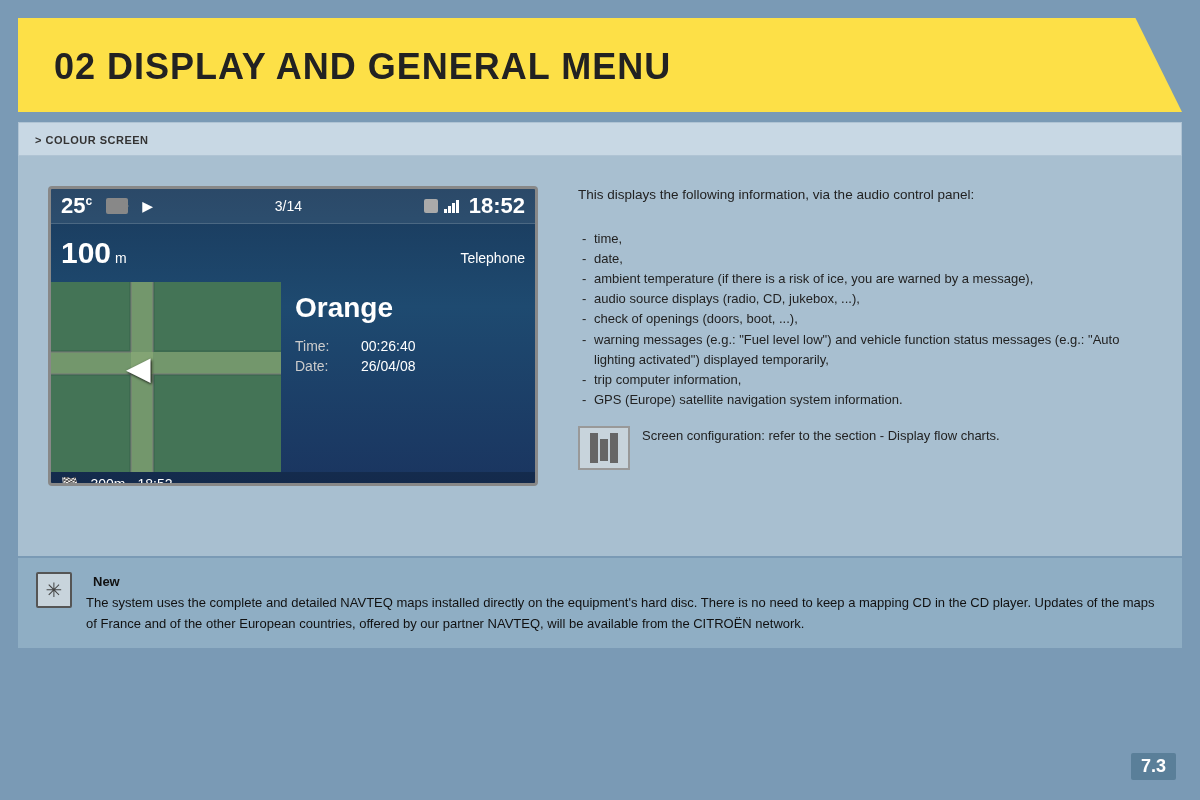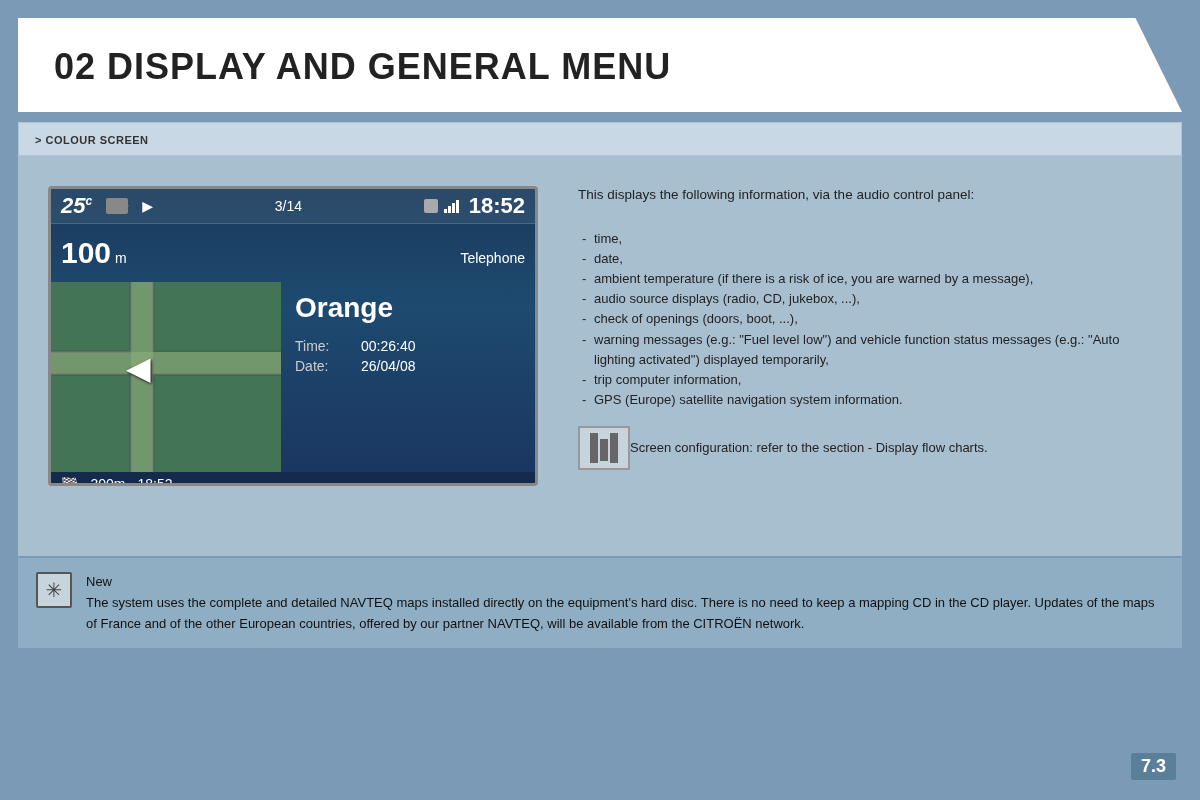--- a/index.html
+++ b/index.html
@@ -7,21 +7,21 @@
       width: 1200px;
       height: 800px;
       background: #7a9ab5;
       font-family: Arial, sans-serif;
       overflow: hidden;
       position: relative;
     }
 
     
     .header-section {
-      background: #ffffff;
+      background: #fde047;
       margin: 18px 18px 0 18px;
       padding: 28px 36px 24px 36px;
       position: relative;
       clip-path: polygon(0 0, 96% 0, 100% 100%, 0 100%);
     }
     .header-title {
       font-size: 36px;
       font-weight: bold;
       color: #222;
       letter-spacing: 1px;
@@ -72,21 +72,20 @@
       display: flex;
       align-items: center;
       padding: 4px 10px;
       background: rgba(255,255,255,0.08);
       border-bottom: 1px solid rgba(255,255,255,0.15);
     }
     .status-temp {
       font-size: 22px;
       font-weight: bold;
       color: white;
-      font-style: italic;
     }
     .status-temp sup { font-size: 12px; }
     .status-icon-area {
       margin-left: 14px;
       display: flex;
       align-items: center;
       gap: 4px;
     }
     .status-arrow {
       margin-left: 14px;
@@ -221,21 +220,22 @@
     }
     .right-info-list li::before {
       content: '-';
       position: absolute;
       left: 4px;
     }
 
     
     .screen-config-box {
       display: flex;
-      align-items: center;
+      align-items: flex-start;
+      gap: 12px;
       margin-top: 6px;
     }
     .config-icon {
       width: 52px;
       height: 44px;
       flex-shrink: 0;
       background: #c8d4dc;
       border: 2px solid #999;
       display: flex;
       align-items: center;
@@ -278,22 +278,23 @@
     .sun-symbol {
       font-size: 20px;
       color: #444;
     }
     .bottom-note-text {
       font-size: 13px;
       color: #111;
       line-height: 1.6;
     }
     .bottom-note-title {
-      font-weight: normal;
+      font-weight: bold;
       font-size: 13px;
+      margin-left: 7px;
     }
 
     
     .page-number {
       position: absolute;
       bottom: 20px;
       right: 24px;
       font-size: 18px;
       font-weight: bold;
       color: white;

